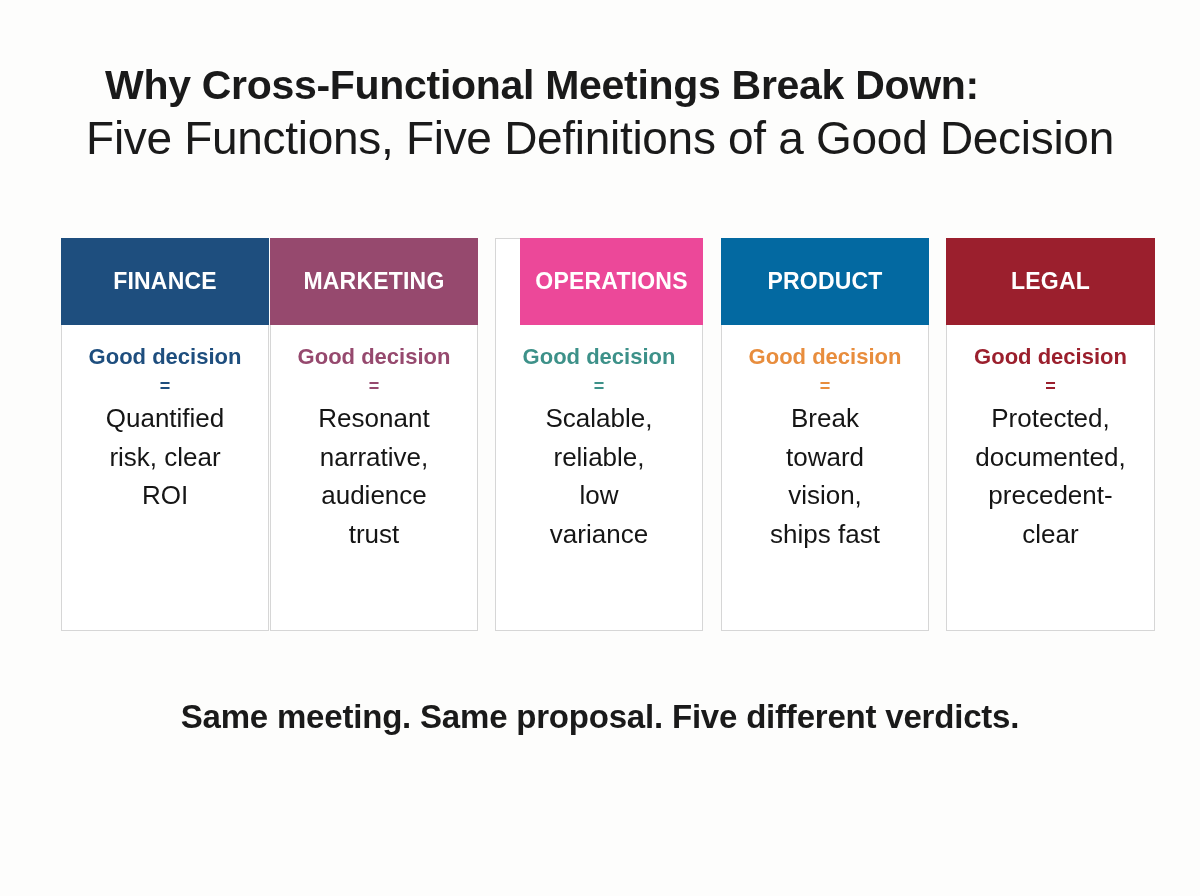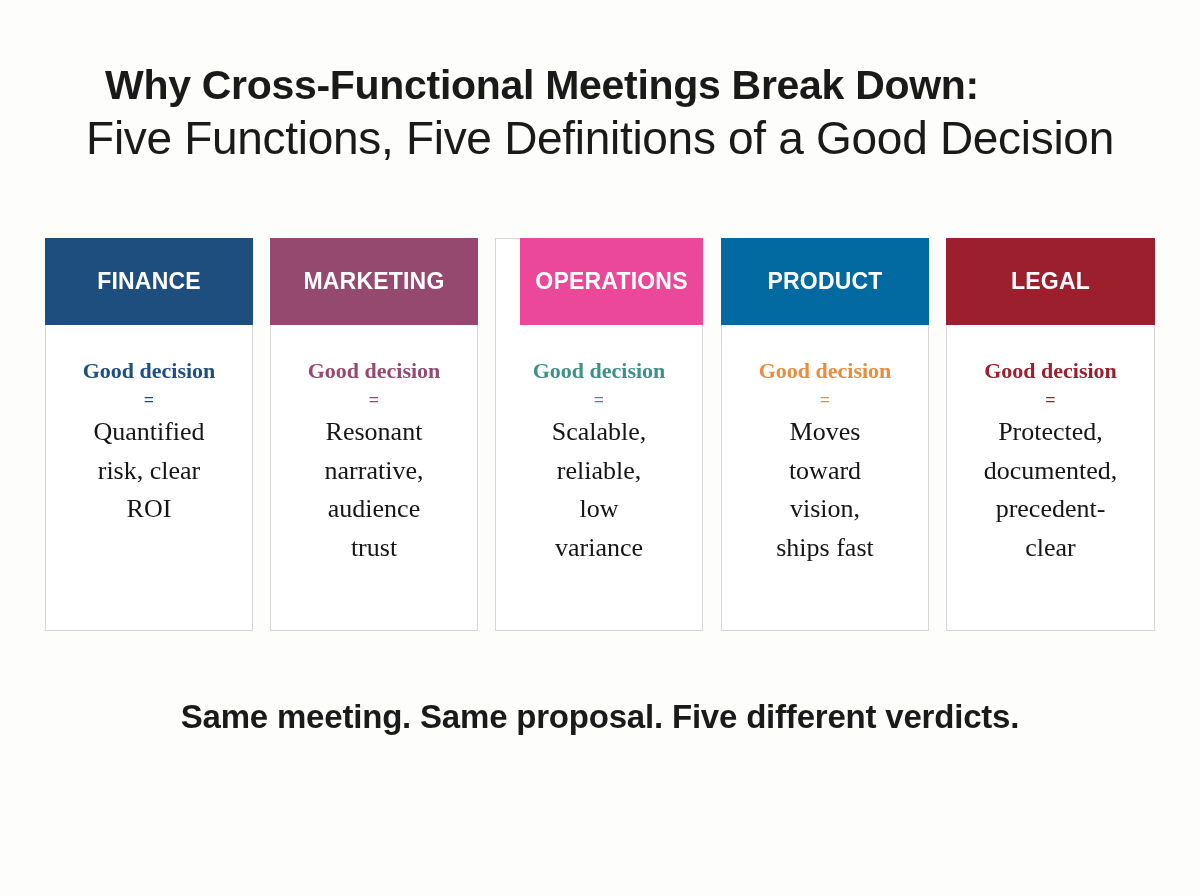--- a/index.html
+++ b/index.html
@@ -24,21 +24,21 @@
   .cards { position: absolute; top: 238px; left: 45px; width: 1111px; height: 394px; }
   .card {
     position: absolute; top: 0; width: 208px; height: 393px;
     border: 1px solid #d6d6d6; background: #ffffff; box-sizing: border-box;
   }
   .card-header {
     height: 87px; display: flex; align-items: center; justify-content: center;
     color: #ffffff; font-weight: 700; font-size: 23px; letter-spacing: 0.2px;
     margin: -1px -1px 0 -1px;
   }
-  .card-body { text-align: center; padding-top: 32px; font-family: Liberation Serif, serif; }
+  .card-body { text-align: center; padding-top: 18px; }
   .good {
     font-weight: 700; font-size: 22px; line-height: 28px;
   }
   .eq {
     font-weight: 700; font-size: 18px; line-height: 22px; margin-top: 4px;
   }
   .def {
     font-size: 26px; line-height: 38.5px; color: #151515; margin-top: 2px;
     padding: 0 12px;
   }
@@ -49,21 +49,21 @@
     letter-spacing: -0.2px;
   }
 </style>
 </head>
 <body>
 
 <div class="title">Why Cross-Functional Meetings Break Down:</div>
 <div class="subtitle">Five Functions, Five Definitions of a Good Decision</div>
 
 <div class="cards">
-  <div class="card" style="left:0px">
+  <div class="card" style="left:16px">
     <div class="card-header" style="background: rgb(30, 78, 126);">FINANCE</div>
     <div class="card-body">
       <div class="good" style="color: rgb(30, 78, 126);">Good decision</div>
       <div class="eq" style="color: rgb(30, 78, 126);">=</div>
       <div class="def">
         <span>Quantified</span>
         <span>risk, clear</span>
         <span>ROI</span>
       </div>
     </div>
@@ -96,21 +96,21 @@
       </div>
     </div>
   </div>
 
   <div class="card" style="left:676px">
     <div class="card-header" style="background: #0369a1;">PRODUCT</div>
     <div class="card-body">
       <div class="good" style="color: rgb(232, 141, 61);">Good decision</div>
       <div class="eq" style="color: rgb(232, 141, 61);">=</div>
       <div class="def">
-        <span>Moves</span>
+        <span>Break</span>
         <span>toward</span>
         <span>vision,</span>
         <span>ships fast</span>
       </div>
     </div>
   </div>
 
   <div class="card" style="left:901px; width:209px">
     <div class="card-header" style="background: rgb(155, 31, 45);">LEGAL</div>
     <div class="card-body">

